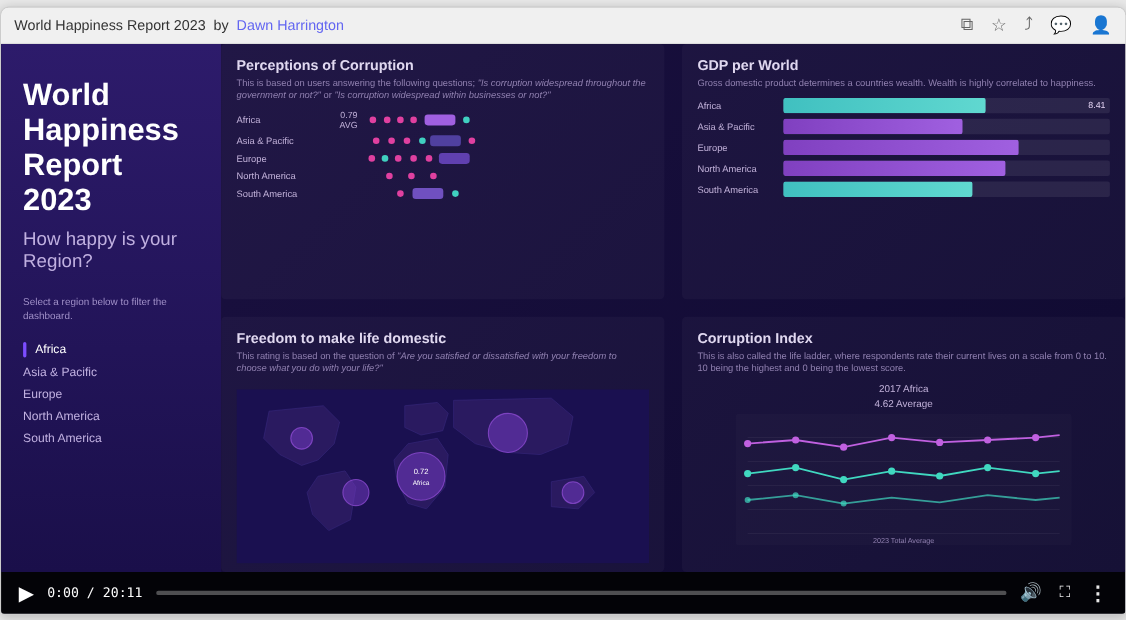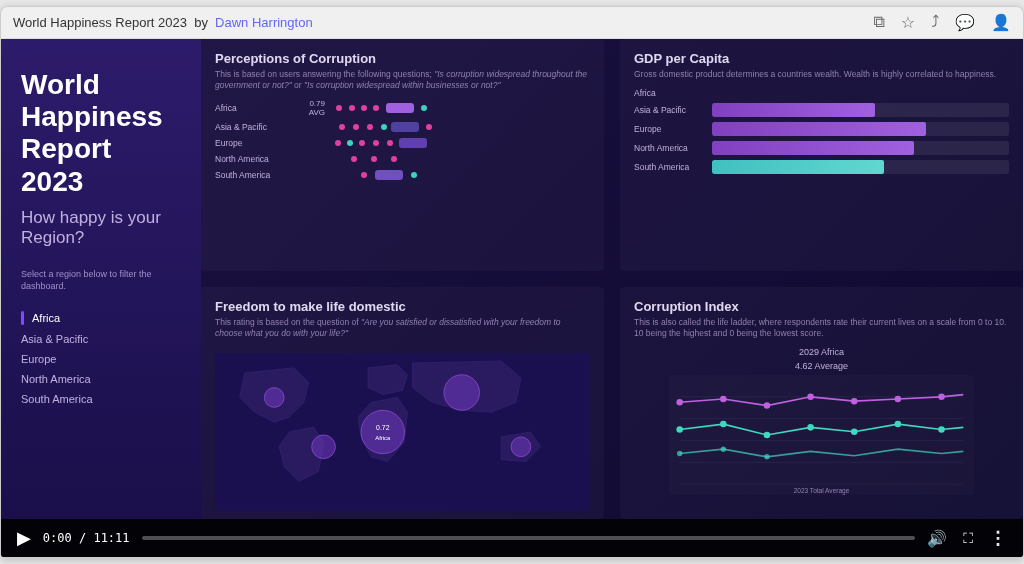--- a/index.html
+++ b/index.html
@@ -414,25 +414,29 @@
               <div class="dot-row-dots">
                 <span class="dot dot-pink" style="left:30px;"></span>
                 <span class="dot-cluster" style="position:absolute;left:44px;background:#7050c0;"></span>
                 <span class="dot dot-teal" style="left:80px;"></span>
               </div>
             </div>
           </div>
         </div>
 
         <div class="chart-panel">
-          <div class="chart-title">GDP per Capita</div>
+          <div class="chart-title">GDP per World</div>
           <div class="chart-subtitle">Gross domestic product determines a countries wealth. Wealth is highly correlated to happiness.</div>
           <div class="bar-chart">
             <div class="bar-row">
               <span class="bar-label">Africa</span>
+              <div class="bar-track">
+                <div class="bar-fill bar-teal" style="width:62%;"></div>
+                <span class="bar-value">8.41</span>
+              </div>
             </div>
             <div class="bar-row">
               <span class="bar-label">Asia &amp; Pacific</span>
               <div class="bar-track">
                 <div class="bar-fill bar-purple" style="width:55%;"></div>
               </div>
             </div>
             <div class="bar-row">
               <span class="bar-label">Europe</span>
               <div class="bar-track">
@@ -486,21 +490,21 @@
             <text x="170" y="88" class="map-label" style="font-size:6px;">Africa</text>
           </svg>
 
           
           
         </div>
 
         <div class="chart-panel">
           <div class="chart-title">Corruption Index</div>
           <div class="chart-subtitle">This is also called the life ladder, where respondents rate their current lives on a scale from 0 to 10. 10 being the highest and 0 being the lowest score.</div>
-          <div class="line-chart-label">2029 Africa</div>
+          <div class="line-chart-label">2017 Africa</div>
           <div class="line-chart-label">4.62 Average</div>
           <svg width="100%" height="120" viewBox="0 0 280 110" xmlns="http://www.w3.org/2000/svg">
             <rect width="280" height="110" fill="rgba(255,255,255,0.02)" rx="3"></rect>
 
             <line x1="10" y1="20" x2="270" y2="20" stroke="rgba(255,255,255,0.1)" stroke-width="0.5"></line>
             <line x1="10" y1="40" x2="270" y2="40" stroke="rgba(255,255,255,0.1)" stroke-width="0.5"></line>
             <line x1="10" y1="60" x2="270" y2="60" stroke="rgba(255,255,255,0.1)" stroke-width="0.5"></line>
             <line x1="10" y1="80" x2="270" y2="80" stroke="rgba(255,255,255,0.1)" stroke-width="0.5"></line>
             <line x1="10" y1="100" x2="270" y2="100" stroke="rgba(255,255,255,0.1)" stroke-width="0.5"></line>
 
@@ -530,21 +534,21 @@
 
             <text x="140" y="108" text-anchor="middle" fill="#9080b0" font-size="6">2023 Total Average</text>
           </svg>
         </div>
 
       </div>
     </div>
 
     <div class="video-controls">
       <span class="play-btn">▶</span>
-      <span class="time-display">0:00 / 11:11</span>
+      <span class="time-display">0:00 / 20:11</span>
       <div class="progress-bar">
         <div class="progress-fill"></div>
       </div>
       <div class="control-icons">
         <span class="ctrl-icon">🔊</span>
         <span class="ctrl-icon" style="font-size:14px;">⛶</span>
         <span class="ctrl-icon" style="font-size:18px;font-weight:bold;">⋮</span>
       </div>
     </div>
 

